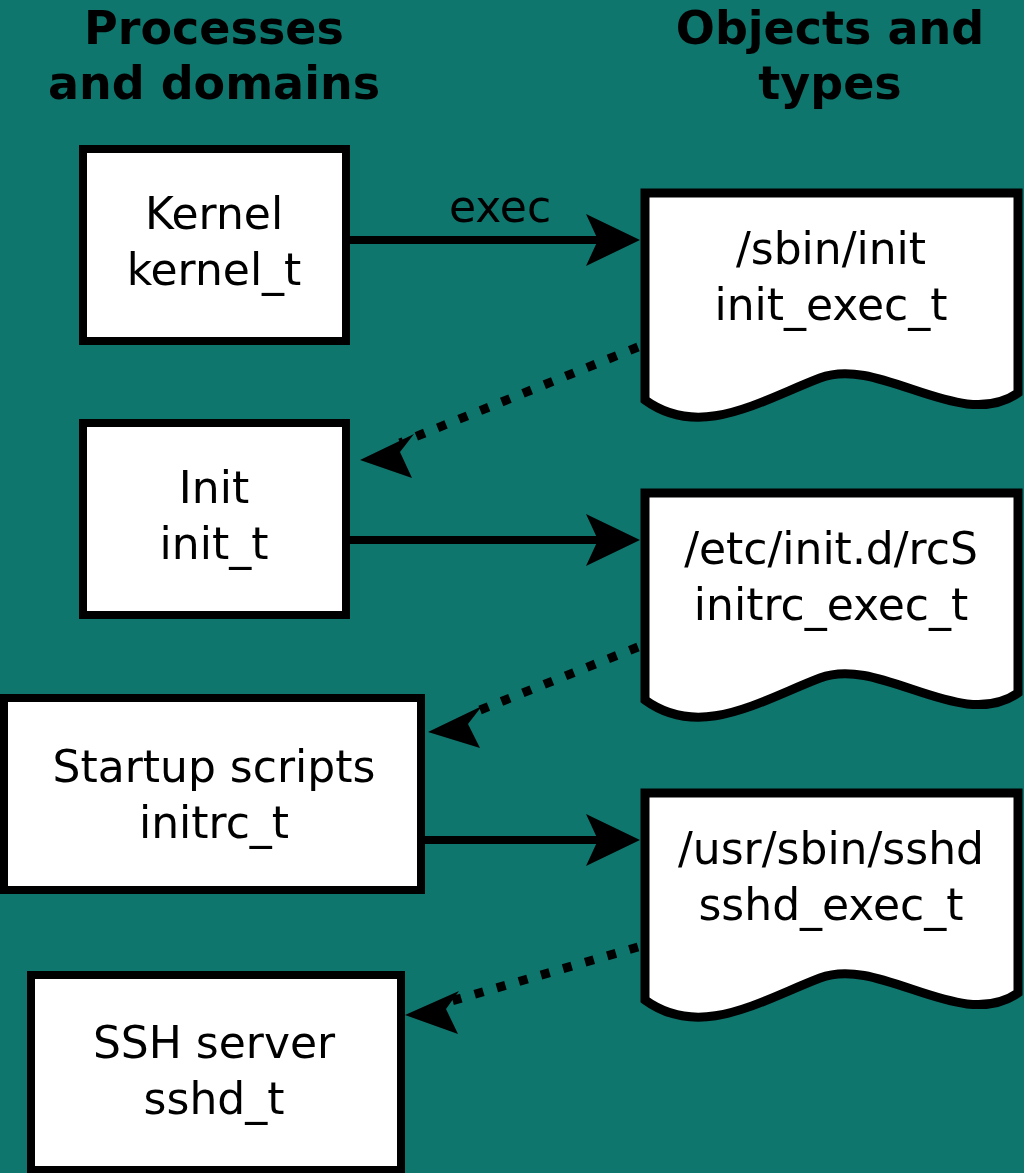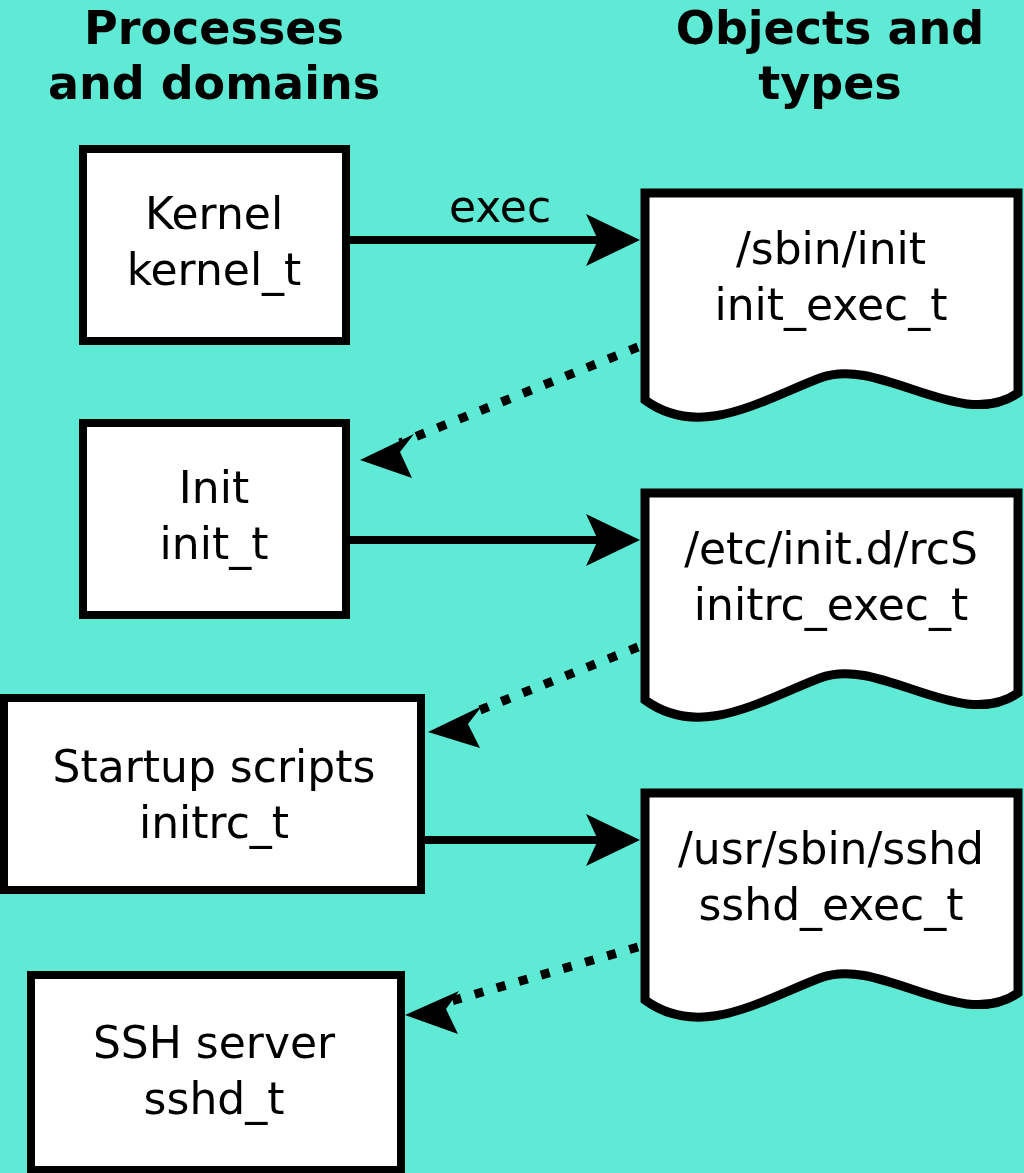--- a/index.html
+++ b/index.html
@@ -7,21 +7,21 @@
     padding: 0;
     background: #ffffff;
   }
   body {
     font-family: "DejaVu Sans", "Liberation Sans", sans-serif;
   }
   #diagram-root {
     position: relative;
     width: 1024px;
     height: 1173px;
-    background: #5eead4;
+    background: #0f766e;
     overflow: hidden;
   }
   svg.diagram-svg {
     display: block;
     width: 1024px;
     height: 1173px;
   }
   .col-header {
     font-family: "DejaVu Sans", "Liberation Sans", sans-serif;
     font-weight: bold;

